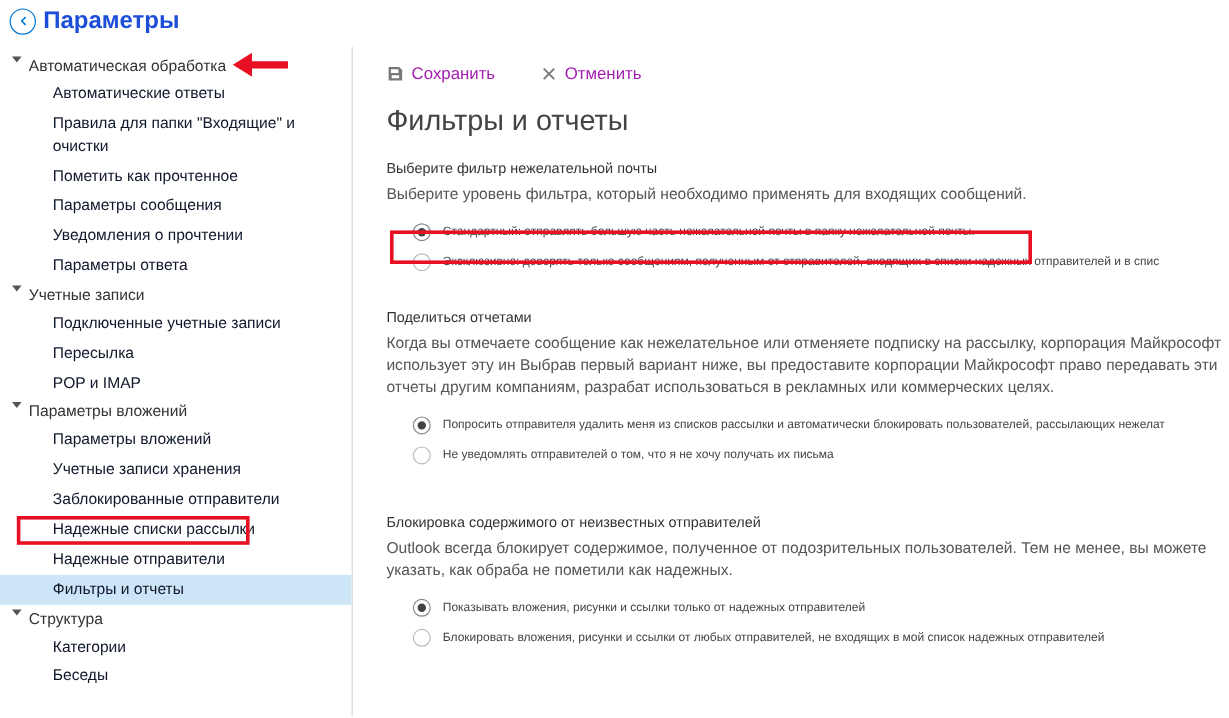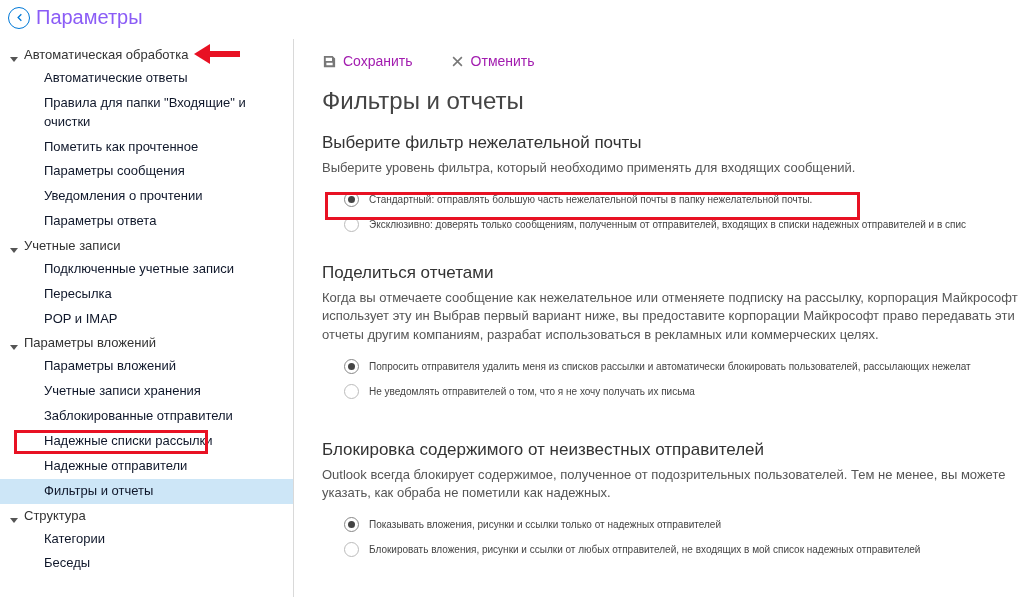--- a/index.html
+++ b/index.html
@@ -22,40 +22,40 @@
     width: 22px; height: 22px;
     border: 1.5px solid #0078d7;
     border-radius: 50%;
     display: flex; align-items: center; justify-content: center;
     margin-right: 6px;
     cursor: pointer;
   }
   .back-circle svg { width: 11px; height: 11px; }
   .header-title {
     font-size: 20px;
-    color: #8b5cf6;
-    font-weight: 400;
+    color: #1d4ed8;
+    font-weight: 700;
   }
   .layout {
     display: flex;
     height: calc(100% - 40px);
   }
   .sidebar {
     width: 294px;
     border-right: 1px solid #d9d9d9;
     overflow-y: auto;
     padding-top: 4px;
     padding-bottom: 4px;
     font-size: 13px;
     color: #444;
     position: relative;
   }
   .side-group-header {
     display: flex;
-    align-items: flex-end;
+    align-items: flex-start;
     padding: 4px 0 4px 22px;
     cursor: pointer;
     color: #333;
   }
   .side-group-header .tri {
     width: 0; height: 0;
     border-left: 4px solid transparent;
     border-right: 4px solid transparent;
     border-top: 5px solid #555;
     margin-right: 6px;
@@ -90,21 +90,21 @@
     cursor: pointer;
   }
   .tool-btn svg { width: 15px; height: 15px; fill: #777; }
   h1.page-title {
     font-size: 24px;
     font-weight: 300;
     color: #444;
     margin-bottom: 18px;
   }
   h2.section-title {
-    font-size: 17px;
+    font-size: 12px;
     font-weight: 400;
     color: #333;
     margin-top: 18px;
     margin-bottom: 6px;
   }
   .section-desc {
     font-size: 13px;
     color: #555;
     margin-bottom: 10px;
     line-height: 1.4;

